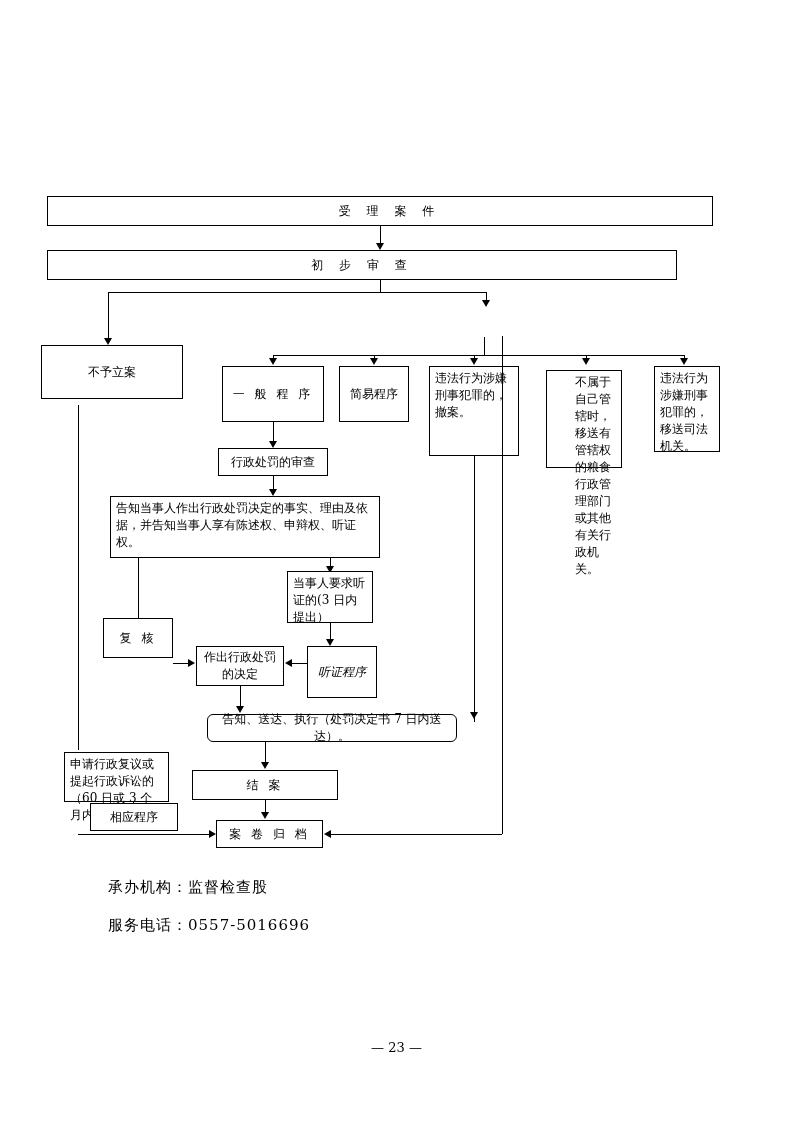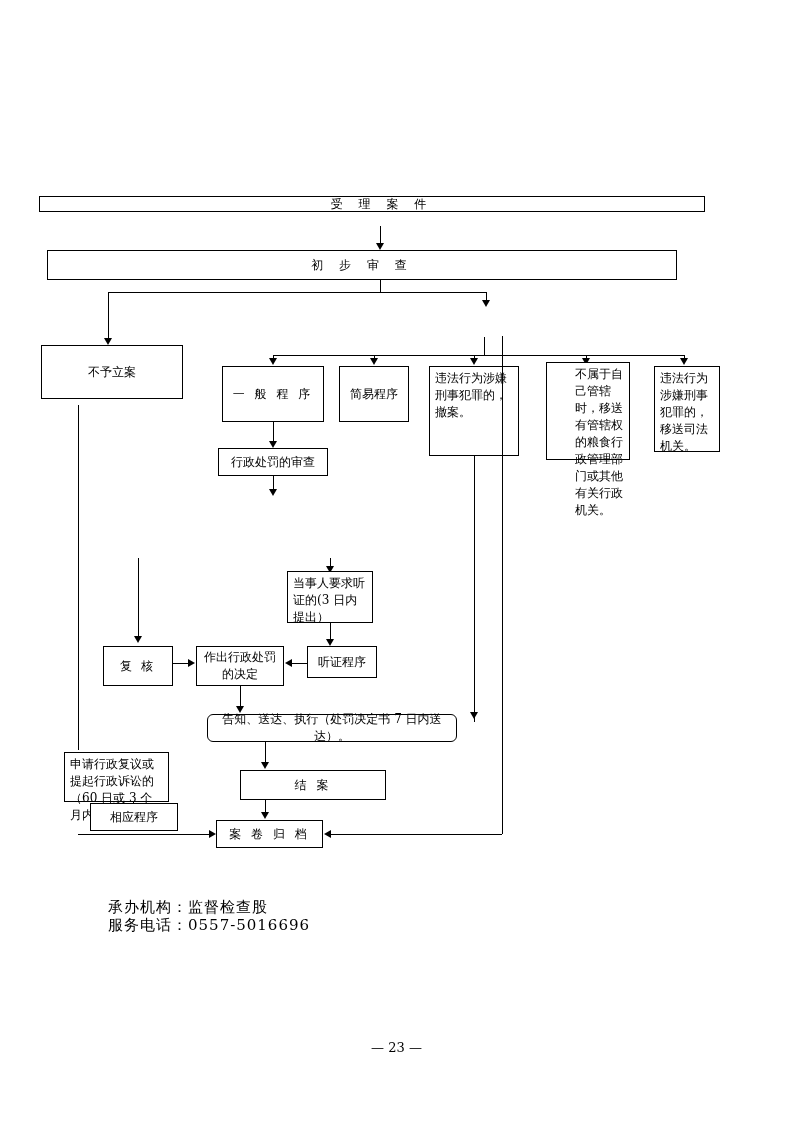--- a/index.html
+++ b/index.html
@@ -105,21 +105,21 @@
     font-family: "DejaVu Serif", "Liberation Serif", serif;
     font-size: 13px;
   }
 </style>
 </head>
 <body>
 
 <div id="page">
 
 
-  <div class="node" style="left:39px; top:196px; width:666px; height:16px;padding-left:24px;">
+  <div class="node" style="left:47px; top:196px; width:666px; height:30px;padding-left:24px;">
     <span class="inner wide-sp">受 理 案 件</span>
   </div>
 
   <div class="vline" style="left:380px; top:226px; height:20px;"></div>
   <div class="arrow-down" style="left:376px; top:243px;"></div>
 
   <div class="node" style="left:47px; top:250px; width:630px; height:30px;">
     <span class="inner wide-sp">初 步 审 查</span>
   </div>
 
@@ -160,61 +160,64 @@
   </div>
 
   <div class="node" style="left:339px; top:366px; width:70px; height:56px;">
     <span class="inner">简易程序</span>
   </div>
 
   <div class="node topleft" style="left:429px; top:366px; width:90px; height:90px;">
     <span class="inner">违法行为涉嫌刑事犯罪的，撤案。</span>
   </div>
 
-  <div class="node topleft" style="left:546px; top:362px; width:84px; height:98px;padding-left:28px;">
+  <div class="node topleft" style="left:546px; top:370px; width:76px; height:98px;padding-left:28px;">
     <span class="inner">不属于自己管辖时，移送有管辖权的粮食行政管理部门或其他有关行政机关。</span>
   </div>
 
   <div class="node topleft" style="left:654px; top:366px; width:66px; height:86px;">
     <span class="inner">违法行为涉嫌刑事犯罪的，移送司法机关。</span>
   </div>
 
   <div class="vline" style="left:273px; top:422px; height:23px;"></div>
   <div class="arrow-down" style="left:269px; top:441px;"></div>
 
   <div class="node" style="left:218px; top:448px; width:110px; height:28px;">
     <span class="inner">行政处罚的审查</span>
   </div>
 
   <div class="vline" style="left:273px; top:476px; height:16px;"></div>
   <div class="arrow-down" style="left:269px; top:489px;"></div>
 
+  <div class="node topleft" style="left:110px; top:496px; width:270px; height:62px;">
+    <span class="inner">告知当事人作出行政处罚决定的事实、理由及依据，并告知当事人享有陈述权、申辩权、听证权。</span>
+  </div>
 
   <div class="vline" style="left:330px; top:558px; height:12px;"></div>
   <div class="arrow-down" style="left:326px; top:566px;"></div>
 
   <div class="node topleft" style="left:287px; top:571px; width:86px; height:52px;">
     <span class="inner">当事人要求听证的(3 日内提出）</span>
   </div>
 
   <div class="vline" style="left:138px; top:558px; height:82px;"></div>
   <div class="arrow-down" style="left:134px; top:636px;"></div>
 
   <div class="vline" style="left:330px; top:623px; height:20px;"></div>
   <div class="arrow-down" style="left:326px; top:639px;"></div>
 
-  <div class="node" style="left:103px; top:646px; width:70px; height:40px;font-family:Liberation Serif, serif;">
+  <div class="node" style="left:103px; top:618px; width:70px; height:40px;">
     <span class="inner sp3">复 核</span>
   </div>
 
   <div class="node" style="left:196px; top:646px; width:88px; height:40px;">
     <span class="inner">作出行政处罚的决定</span>
   </div>
 
-  <div class="node" style="left:307px; top:646px; width:70px; height:32px;">
+  <div class="node" style="left:307px; top:646px; width:70px; height:52px;font-style:italic;">
     <span class="inner">听证程序</span>
   </div>
 
   <div class="hline" style="left:173px; top:663px; width:16px;"></div>
   <div class="arrow-right" style="left:188px; top:659px;"></div>
 
   <div class="hline" style="left:291px; top:663px; width:16px;"></div>
   <div class="arrow-left" style="left:285px; top:659px;"></div>
 
   <div class="vline" style="left:240px; top:686px; height:24px;"></div>
@@ -232,21 +235,21 @@
 
   <div class="vline" style="left:78px; top:405px; height:345px;"></div>
 
   <div class="node topleft" style="left:64px; top:752px; width:105px; height:50px;">
     <span class="inner">申请行政复议或提起行政诉讼的（60 日或 3 个月内）</span>
   </div>
 
   <div class="vline" style="left:133px; top:802px; height:14px;"></div>
   <div class="arrow-down" style="left:129px; top:810px;"></div>
 
-  <div class="node" style="left:192px; top:770px; width:146px; height:30px;margin-left:48px;">
+  <div class="node" style="left:192px; top:770px; width:146px; height:30px;">
     <span class="inner sp3">结 案</span>
   </div>
 
   <div class="node" style="left:90px; top:803px; width:88px; height:28px;">
     <span class="inner">相应程序</span>
   </div>
 
   <div class="vline" style="left:265px; top:800px; height:17px;"></div>
   <div class="arrow-down" style="left:261px; top:812px;"></div>
 
@@ -254,18 +257,18 @@
     <span class="inner sp3">案 卷 归 档</span>
   </div>
 
   <div class="hline" style="left:78px; top:834px; width:134px;"></div>
   <div class="arrow-right" style="left:209px; top:830px;"></div>
 
   <div class="vline" style="left:502px; top:336px; height:498px;"></div>
   <div class="hline" style="left:327px; top:834px; width:175px;"></div>
   <div class="arrow-left" style="left:324px; top:830px;"></div>
 
-  <div class="footer-line" style="left:108px; top:878px;margin-top:20px;">承办机构：监督检查股</div>
+  <div class="footer-line" style="left:108px; top:878px;">承办机构：监督检查股</div>
   <div class="footer-line" style="left:108px; top:916px;">服务电话：0557-5016696</div>
 
   <div class="pagenum">— 23 —</div>
 
 </div>
 
 </body></html>

